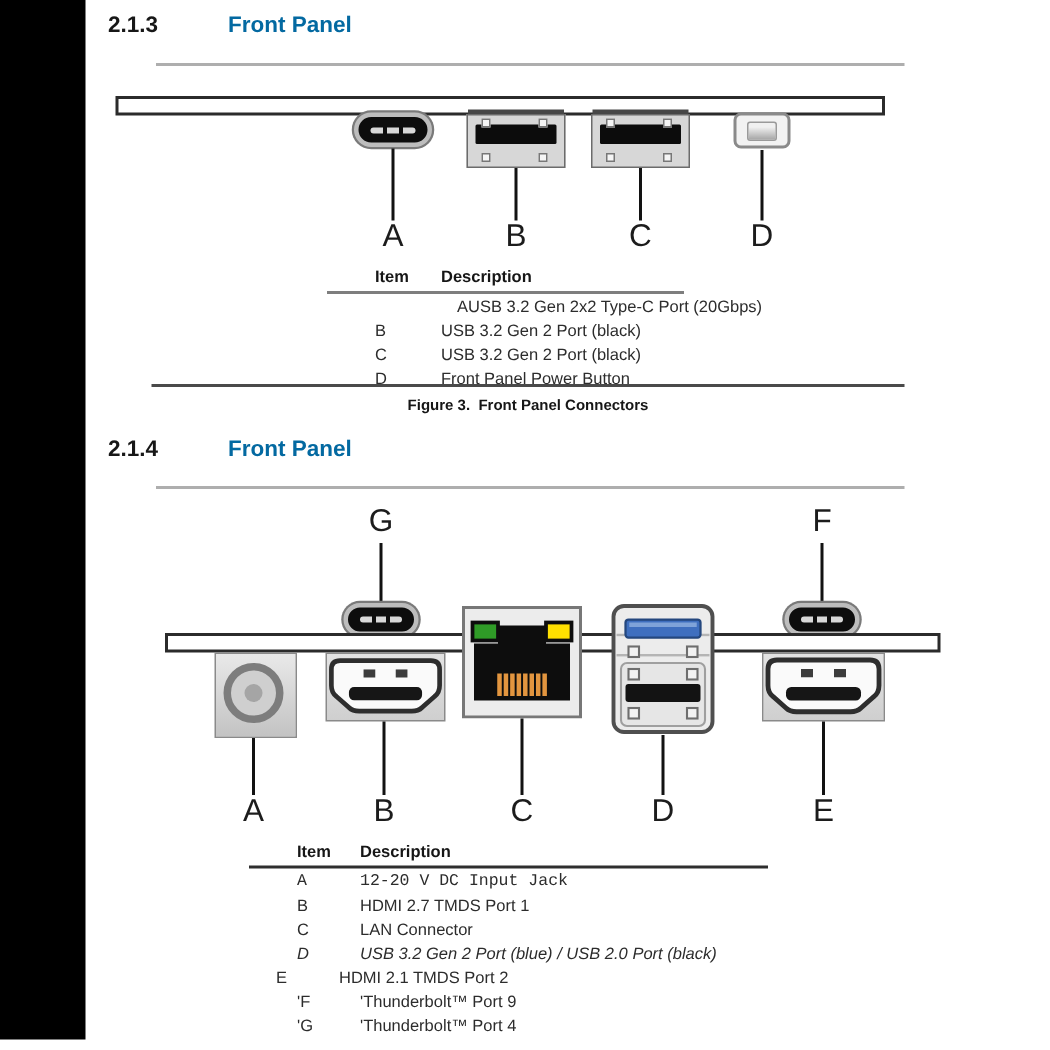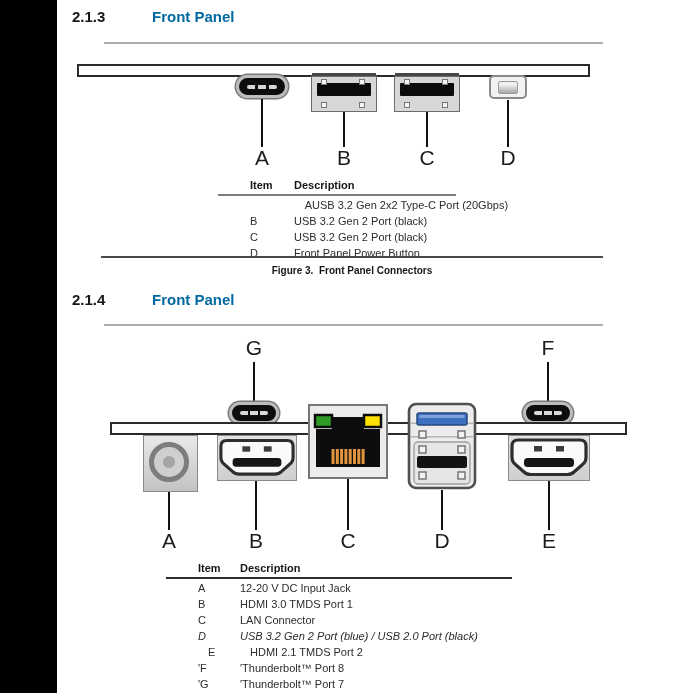--- a/index.html
+++ b/index.html
@@ -213,33 +213,33 @@
 <div class="abs callout" style="left:256px; top:529px;">B</div>
 <div class="abs callout" style="left:348px; top:529px;">C</div>
 <div class="abs callout" style="left:442px; top:529px;">D</div>
 <div class="abs callout" style="left:549px; top:529px;">E</div>
 
 <div class="abs thead bt" style="left:166px; top:562px;">
   <span class="titem">Item</span><span>Description</span>
 </div>
 <div class="abs" style="left:166px; top:577px; width:346px; height:2px; background:#2e2e2e;"></div>
 
-<div class="abs trow bt" style="left:166px; top:582px;">
+<div class="abs trow bt" style="left:166px; top:582px;font-family:Liberation Mono, monospace;">
   <span class="titem">A</span><span>12-20 V DC Input Jack</span>
 </div>
 <div class="abs trow bt" style="left:166px; top:598px;">
-  <span class="titem">B</span><span>HDMI 3.0 TMDS Port 1</span>
+  <span class="titem">B</span><span>HDMI 2.7 TMDS Port 1</span>
 </div>
 <div class="abs trow bt" style="left:166px; top:614px;">
   <span class="titem">C</span><span>LAN Connector</span>
 </div>
 <div class="abs trow bt" style="left:166px; top:630px;font-style:italic;">
   <span class="titem">D</span><span>USB 3.2 Gen 2 Port (blue) / USB 2.0 Port (black)</span>
 </div>
-<div class="abs trow bt" style="left:176px; top:646px;">
+<div class="abs trow bt" style="left:152px; top:646px;">
   <span class="titem">E</span><span>HDMI 2.1 TMDS Port 2</span>
 </div>
 <div class="abs trow bt" style="left:166px; top:662px;">
-  <span class="titem">'F</span><span>'Thunderbolt™ Port 8</span>
+  <span class="titem">'F</span><span>'Thunderbolt™ Port 9</span>
 </div>
 <div class="abs trow bt" style="left:166px; top:678px;">
-  <span class="titem">'G</span><span>'Thunderbolt™ Port 7</span>
+  <span class="titem">'G</span><span>'Thunderbolt™ Port 4</span>
 </div>
 
 </body></html>

